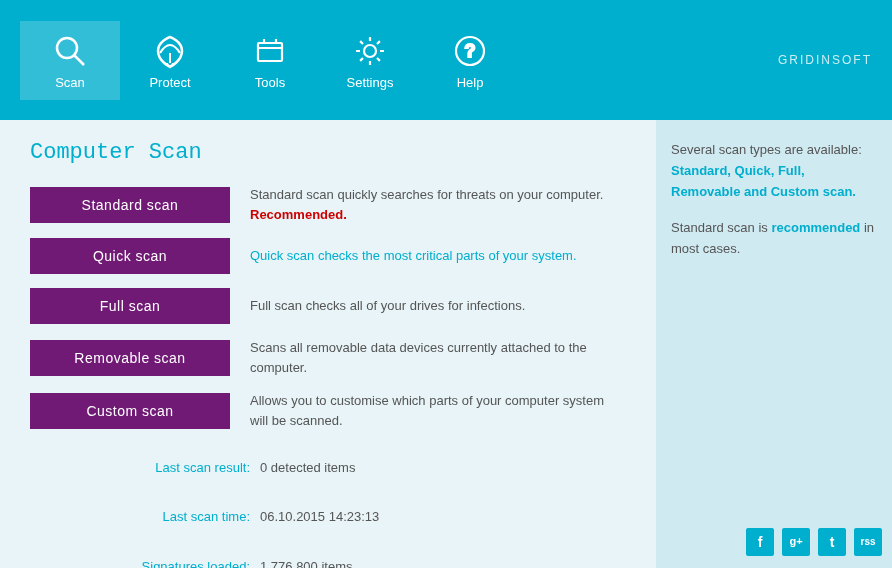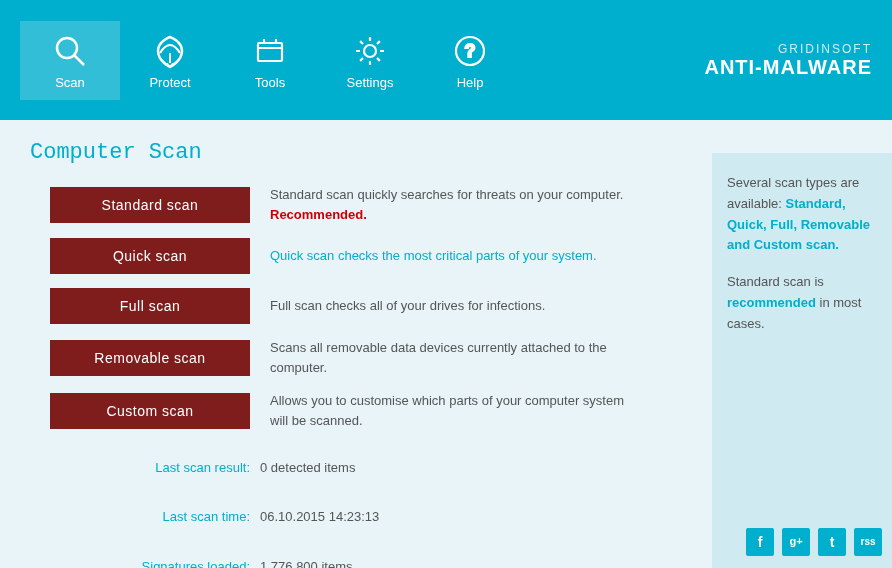--- a/index.html
+++ b/index.html
@@ -53,31 +53,30 @@
       font-family: Liberation Mono, monospace;
     }
 
     
     .scan-row {
       display: flex;
       align-items: center;
       margin-bottom: 14px;
     }
     .scan-btn {
-      background: #7f1d1d;
+      background: #701a75;
       color: white;
       border: none;
       width: 200px;
       min-width: 200px;
       padding: 10px 0;
       cursor: pointer;
       font-size: 14px;
       text-align: center;
       letter-spacing: 0.5px;
-      margin-left: 20px;
     }
     .scan-desc {
       margin-left: 20px;
       font-size: 13px;
       color: #555;
       line-height: 1.5;
       max-width: 370px;
     }
     .scan-desc .recommended { color: #cc0000; font-weight: bold; }
     .scan-desc .cyan-text { color: #00aecd; }
@@ -88,28 +87,27 @@
       padding-left: 60px;
       font-size: 13px;
       line-height: 1.8;
     }
     .stats-row { display: flex; align-items: center; margin-top: 26px; }
     .stats-label { color: #00aecd; text-align: right; width: 160px; margin-right: 10px; }
     .stats-value { color: #555; }
 
     
     .right-panel {
-      width: 180px;
+      width: 236px;
       background: #d0eaf2;
       padding: 20px 15px;
       font-size: 13px;
       color: #555;
       line-height: 1.6;
       position: relative;
-      margin-top: 33px;
     }
     .right-panel p { margin-bottom: 16px; }
     .right-panel .cyan-bold { color: #00aecd; font-weight: bold; }
 
     
     .social-icons {
       position: absolute;
       bottom: 12px;
       right: 10px;
       display: flex;
@@ -178,21 +176,20 @@
   <div class="nav-item">
     <svg class="nav-svg" viewBox="0 0 40 40">
       <circle cx="20" cy="20" r="14" stroke="white" stroke-width="2.2" fill="none"></circle>
       <text x="20" y="26" text-anchor="middle" fill="white" font-size="18" font-weight="bold">?</text>
     </svg>
     <span class="nav-label">Help</span>
   </div>
 
   <div class="header-brand">
     <div class="brand-top">GRIDINSOFT</div>
-    <div class="brand-bottom">ANTI-MALWARE</div>
   </div>
 </div>
 
 <div class="main-container">
   <div class="left-content">
     <div class="page-title">Computer Scan</div>
 
     <div class="scan-row">
       <button class="scan-btn">Standard scan</button>
       <div class="scan-desc">

